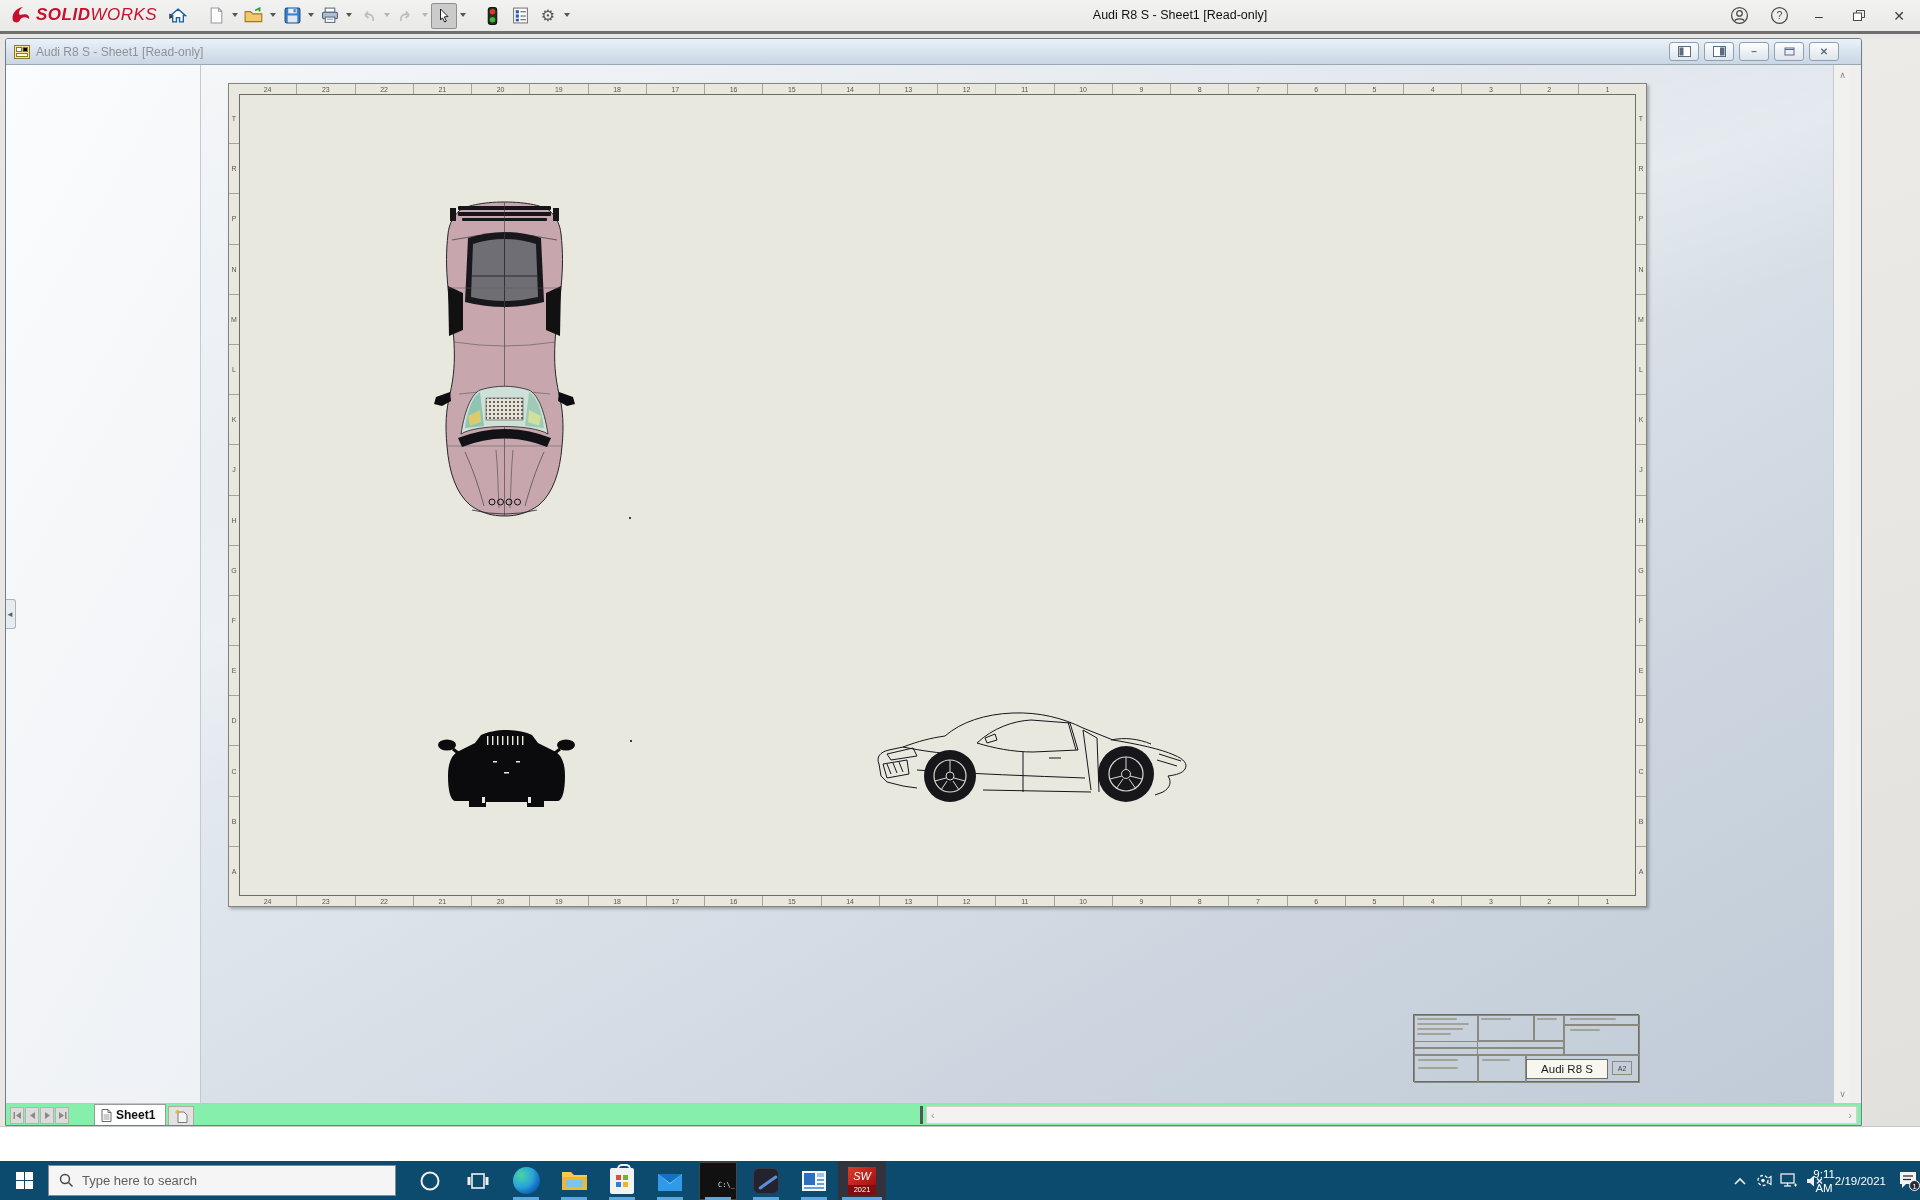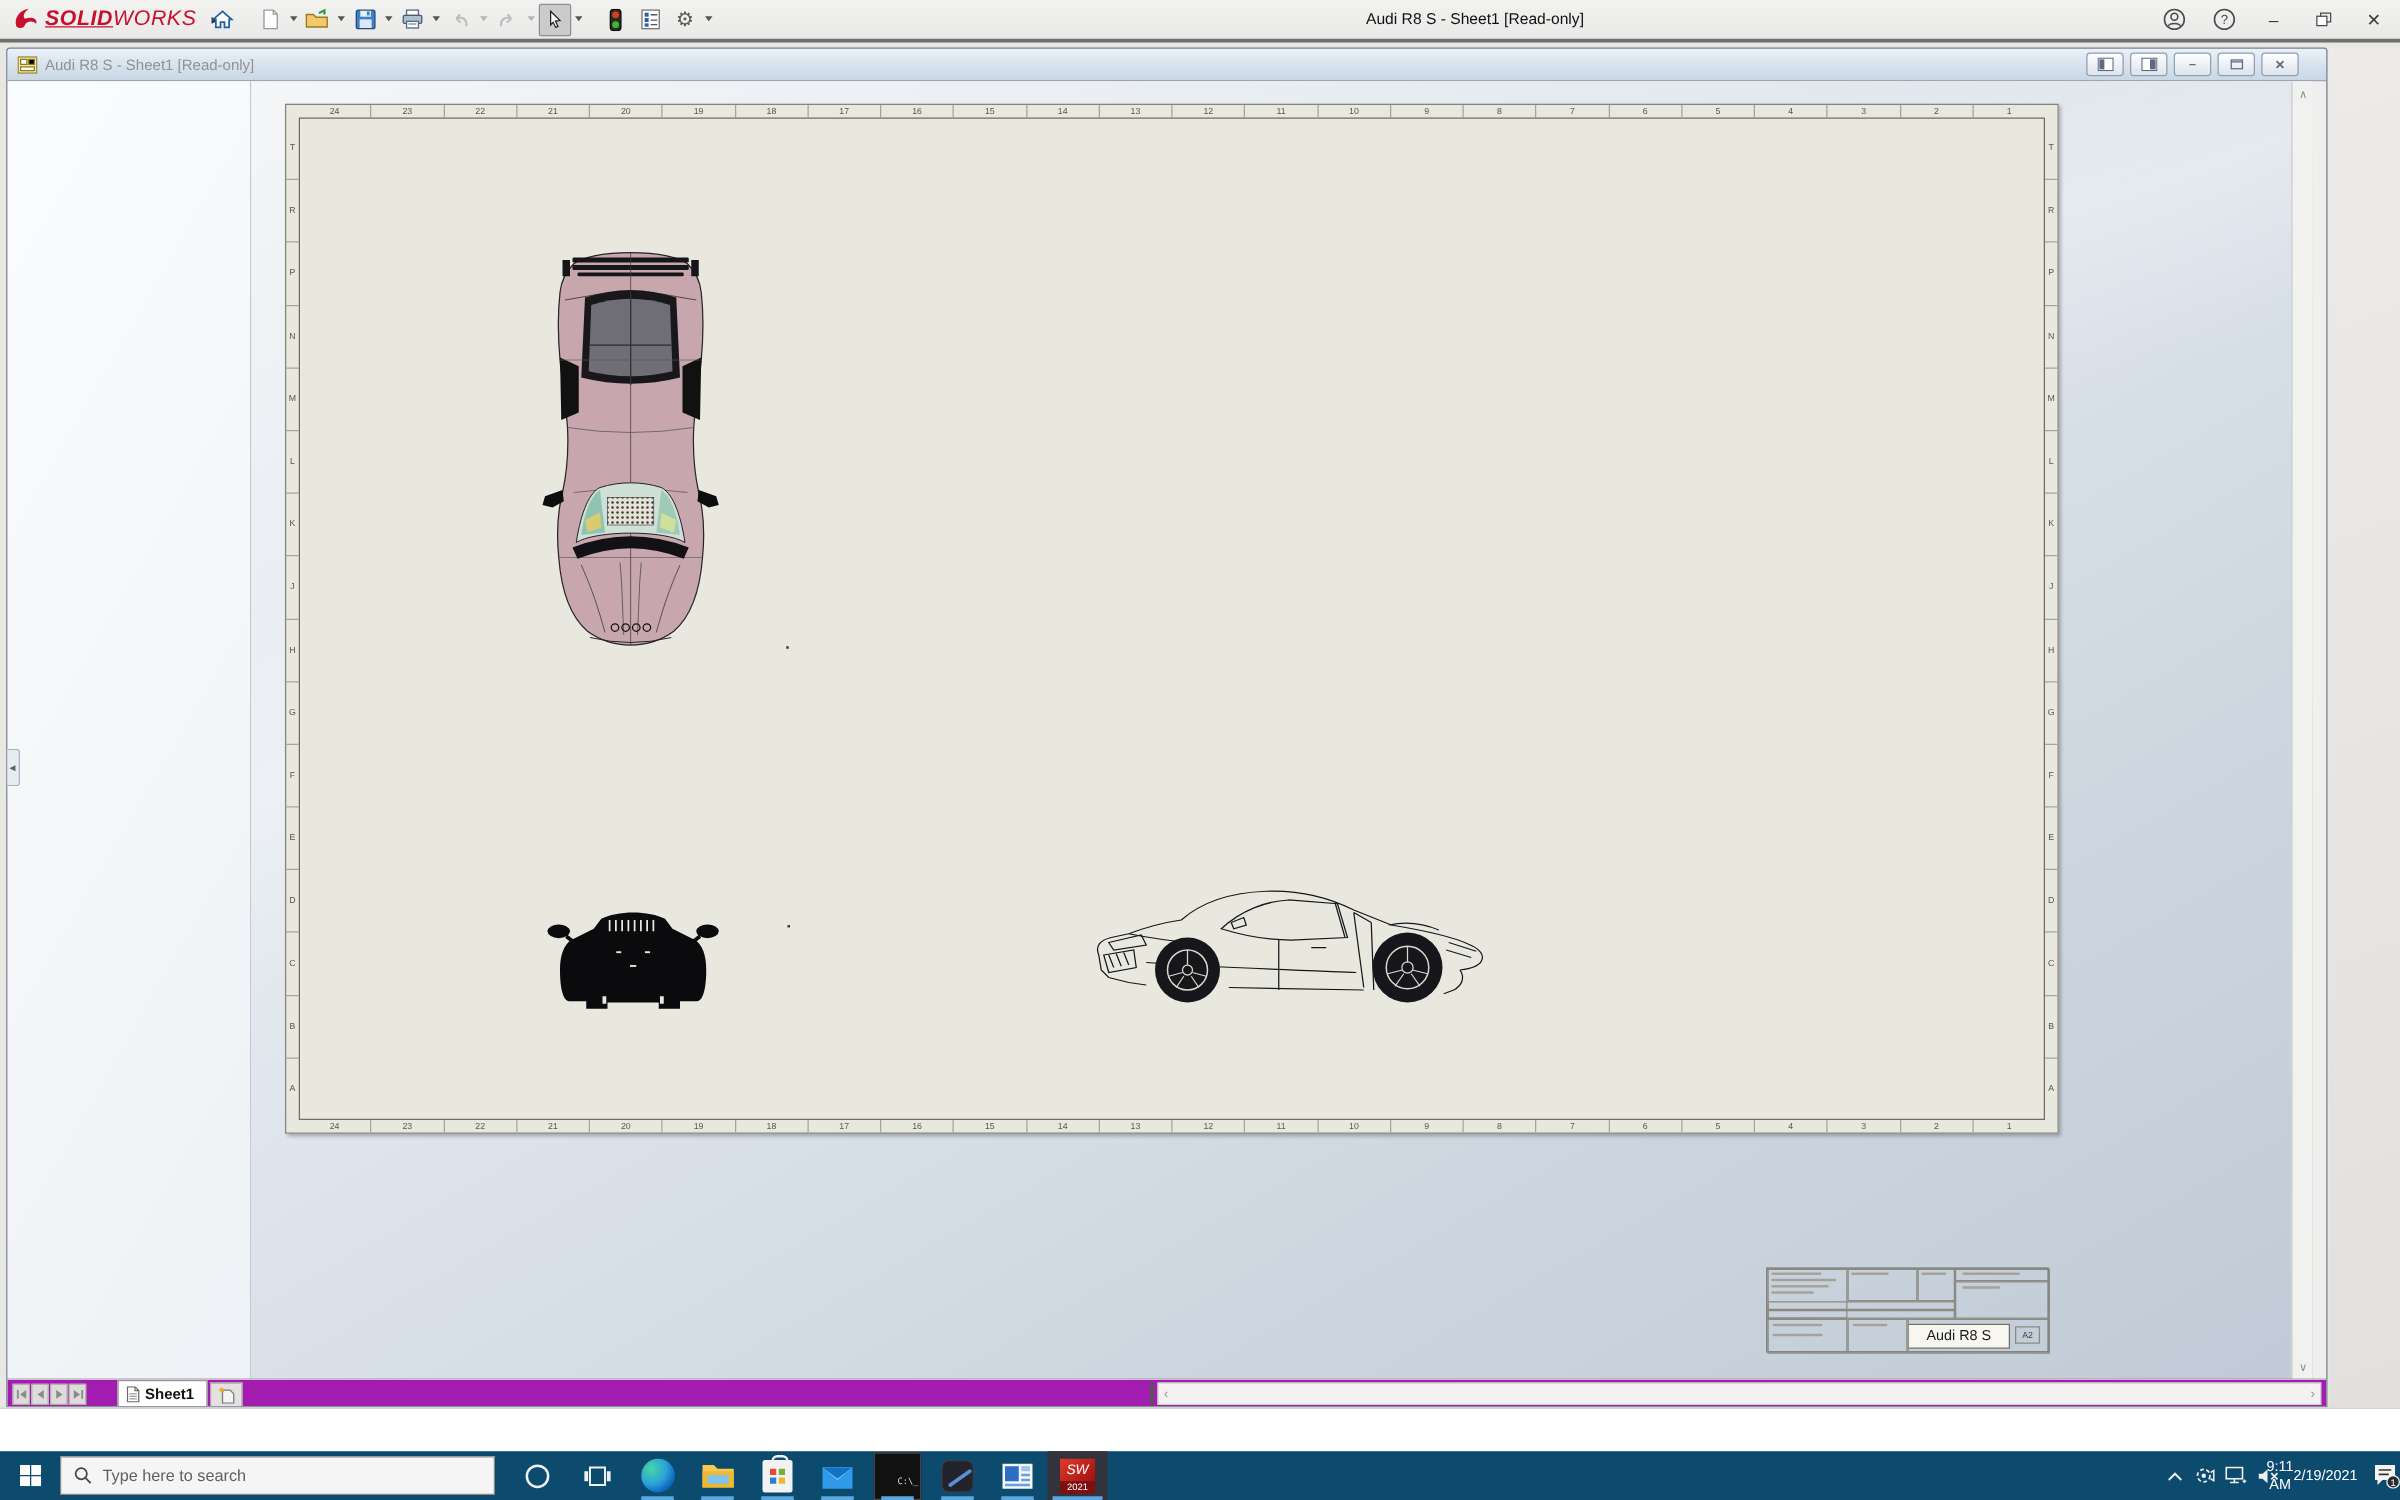--- a/index.html
+++ b/index.html
@@ -3,21 +3,21 @@
 <meta charset="utf-8">
 <style>
   * { margin:0; padding:0; box-sizing:border-box; }
   html,body { width:1920px; height:1200px; overflow:hidden; font-family:"Liberation Sans",sans-serif; }
   .screen { position:relative; width:1920px; height:1200px; background:#e9e7e4; }
 
   
   .titlebar { position:absolute; left:0; top:0; width:1920px; height:34px; background:linear-gradient(#f2f2f1,#e9e9e8); border-bottom:3px solid #6f6f6f; }
   .brand { position:absolute; left:10px; top:5px; display:flex; align-items:center; gap:4px; }
   .brand-word { font-size:17px; color:#c8102e; letter-spacing:.5px; }
-  .brand-solid { font-weight:bold; font-style:italic;text-decoration:underline; }
+  .brand-solid { font-weight:bold; font-style:italic; }
   .brand-works { font-weight:normal; font-style:italic; }
   .flyout { color:#333; font-size:11px; margin-left:8px; }
   .tools { position:absolute; left:165px; top:0; height:31px; display:flex; align-items:center; gap:2px; }
   .tbtn { height:26px; min-width:26px; display:flex; align-items:center; justify-content:center; border:1px solid transparent; border-radius:2px; }
   .tbtn.pressed { background:#cbcbcb; border-color:#8f8f8f; }
   .caret { width:0; height:0; border:3px solid transparent; border-top:4px solid #555; margin:2px 1px 0 1px; }
   .caret.dim { border-top-color:#b5b5b5; }
   .tgap { width:8px; }
   .app-title { position:absolute; left:950px; top:8px; width:460px; text-align:center; font-size:12.5px; color:#111; }
   .tb-right { position:absolute; right:8px; top:0; height:31px; display:flex; align-items:center; gap:14px; }
@@ -57,21 +57,21 @@
   .odot { position:absolute; width:2px; height:2px; background:#3a3a3a; }
 
   
   .tblock { position:absolute; left:1184px; top:930px; width:226px; height:68px; border:1px solid #6d6d66; }
   .tcell { position:absolute; border:1px solid #8a8a80; }
   .tbar { position:absolute; height:2px; background:#a4a39a; border-radius:1px; }
   .tb-title { position:absolute; left:112px; top:44px; width:82px; height:20px; background:#f7f6ef; border:1px solid #70706a; display:flex; align-items:center; justify-content:center; font-size:11.5px; color:#1c1c1c; }
   .tb-size { position:absolute; left:198px; top:46px; width:20px; height:14px; border:1px solid #8a8a80; display:flex; align-items:center; justify-content:center; font-size:7px; color:#44443e; }
 
   
-  .tabbar { position:absolute; left:0; bottom:0; width:100%; height:22px; background:#a21caf; border-top:1px solid #c6c5c3; display:flex; align-items:flex-end; }
+  .tabbar { position:absolute; left:0; bottom:0; width:100%; height:22px; background:#86efac; border-top:1px solid #c6c5c3; display:flex; align-items:flex-end; }
   .navbtns { display:flex; margin-left:4px; margin-bottom:1px; }
   .navbtn { width:14px; height:17px; background:#dddcda; border:1px solid #b4b3b1; margin-right:1px; display:flex; align-items:center; justify-content:center; }
   .sheet-tab { margin-left:24px; height:21px; background:#ffffff; border:1px solid #9a9a98; border-bottom:none; display:flex; align-items:center; padding:0 10px 0 6px; gap:4px; font-size:12px; font-weight:bold; color:#111; }
   .addsheet-tab { margin-left:2px; height:19px; width:26px; background:#e3e2e0; border:1px solid #adacaa; border-bottom:none; display:flex; align-items:center; justify-content:center; }
   .tab-splitter { position:absolute; left:914px; top:2px; width:3px; height:18px; background:#555; }
   .hscroll { position:absolute; left:920px; right:4px; top:2px; height:18px; background:#f3f2f0; border:1px solid #d2d1cf; display:flex; align-items:center; justify-content:space-between; padding:0 4px; color:#9a9a9a; font-size:11px; }
 
   .status-strip { position:absolute; left:0; top:1126px; width:1920px; height:35px; background:#ffffff; border-top:1px solid #c9c9c9; }
   .right-strip { position:absolute; left:1863px; top:38px; width:57px; height:1123px; background:linear-gradient(160deg,#edebe8,#e2e0dd); }
 

